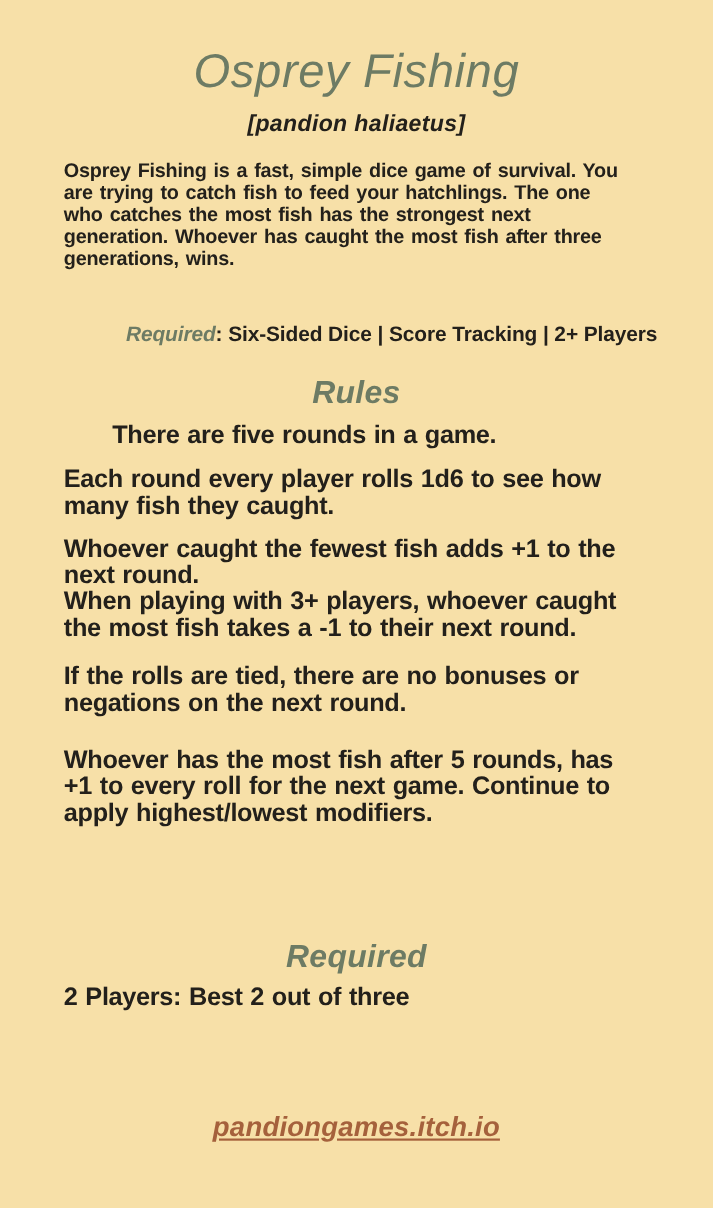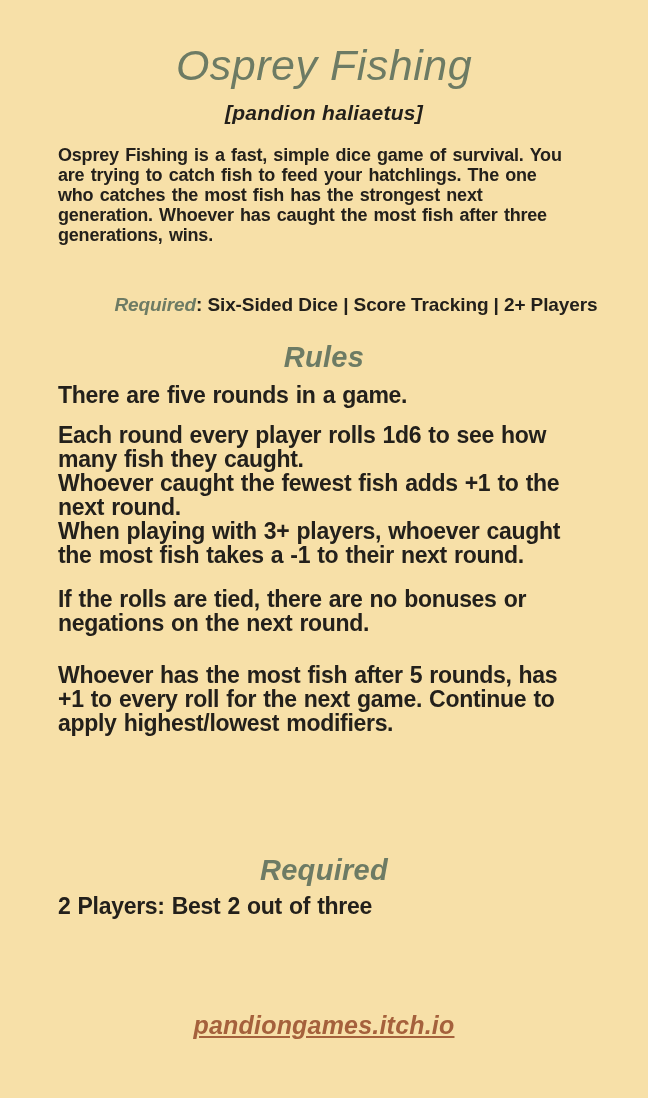--- a/index.html
+++ b/index.html
@@ -78,22 +78,22 @@
     font-size: 23px;
     font-weight: bold;
     line-height: 24px;
     letter-spacing: -0.3px;
     word-spacing: 1px;
   }
   .rules-body p {
     margin: 0;
     white-space: pre-line;
   }
-  .rules-body p:nth-of-type(1) { margin-bottom: 16px; }
-  .rules-body p:nth-of-type(2) { }
+  .rules-body p:nth-of-type(1) { margin-bottom: 16px; margin-left: 44px; }
+  .rules-body p:nth-of-type(2) { margin-bottom: 15px; }
   .rules-body p:nth-of-type(3) { }
   .rules-body p:nth-of-type(4) { margin-bottom: 20px; }
   .rules-body p:nth-of-type(5) { margin-bottom: 28px; }
   .winning-heading { top: 854px; }
   .winning-body {
     position: absolute;
     top: 894px;
     left: 58px;
     right: 8px;
     font-size: 23px;

